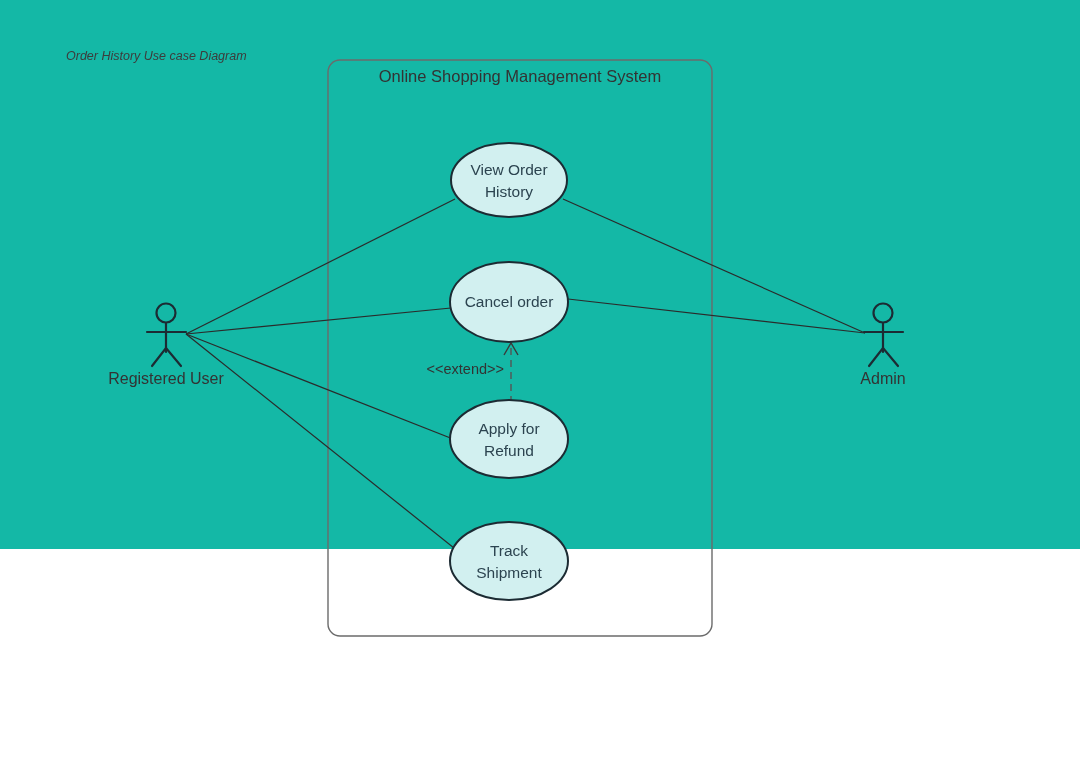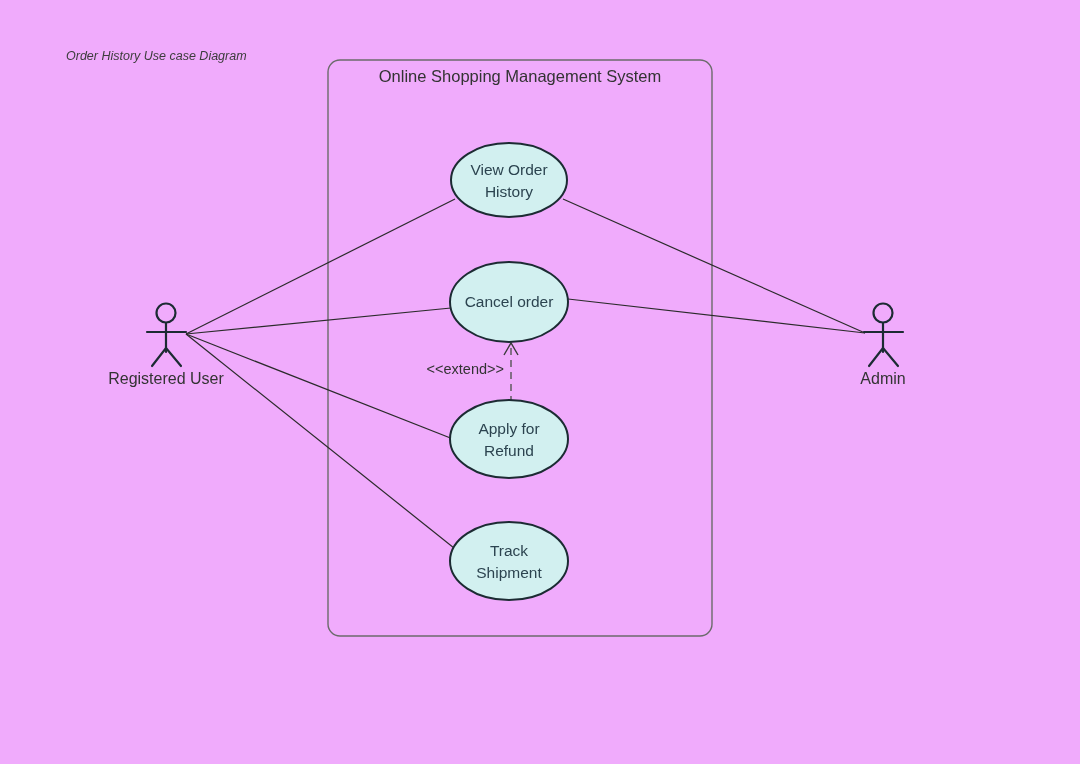--- a/index.html
+++ b/index.html
@@ -10,22 +10,22 @@
   }
   body {
     width: 1080px;
     height: 764px;
     font-family: "Liberation Sans", sans-serif;
     overflow: hidden;
   }
   #canvas {
     position: relative;
     width: 1080px;
-    height: 764px;
-    background: #f0abfc;
+    height: 549px;
+    background: #14b8a6;
   }
   #diagram-svg {
     position: absolute;
     top: 0;
     left: 0;
     width: 1080px;
     height: 764px;
   }
   .diagram-title {
     font-style: italic;

